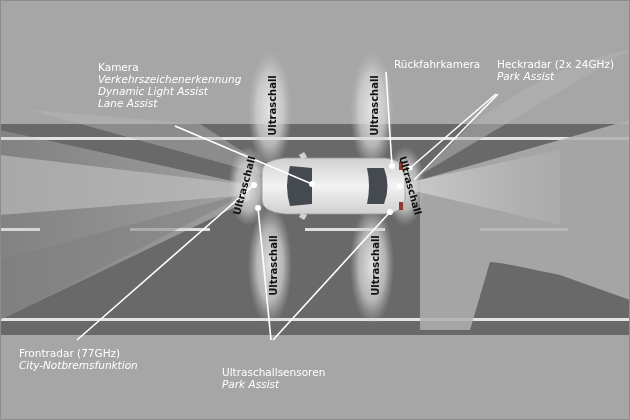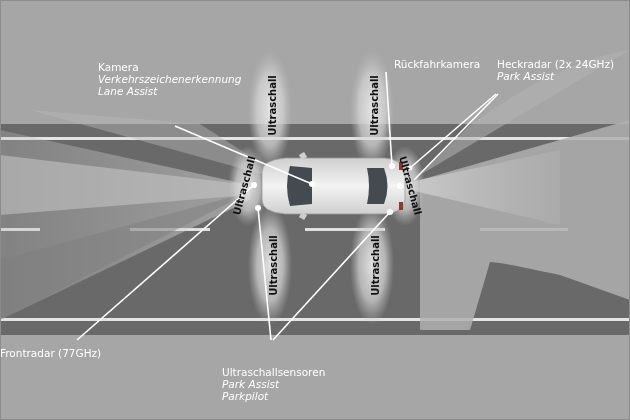--- a/index.html
+++ b/index.html
@@ -107,35 +107,36 @@
   <div class="us" style="left:242px; top:100px; transform: rotate(-90deg);">Ultraschall</div>
   <div class="us" style="left:344px; top:100px; transform: rotate(-90deg);">Ultraschall</div>
   <div class="us" style="left:243px; top:260px; transform: rotate(-90deg);">Ultraschall</div>
   <div class="us" style="left:345px; top:260px; transform: rotate(-90deg);">Ultraschall</div>
   <div class="us" style="left:214px; top:180px; transform: rotate(-75deg);">Ultraschall</div>
   <div class="us" style="left:380px; top:180px; transform: rotate(75deg);">Ultraschall</div>
 
   <div class="label" style="left:98px; top:61px;">
     <span class="title">Kamera</span>
     <span class="line">Verkehrszeichenerkennung</span>
+    <span class="line">Dynamic Light Assist</span>
     <span class="line">Lane Assist</span>
   </div>
 
   <div class="label" style="left:346px; top:58px;margin-left:48px;">
     <span class="title">Rückfahrkamera</span>
   </div>
 
   <div class="label" style="left:497px; top:58px;">
     <span class="title">Heckradar (2x 24GHz)</span>
     <span class="line">Park Assist</span>
   </div>
 
-  <div class="label" style="left:0; top:347px;">
+  <div class="label" style="left:19px; top:347px;">
     <span class="title">Frontradar (77GHz)</span>
+    <span class="line">City-Notbremsfunktion</span>
   </div>
 
   <div class="label" style="left:222px; top:366px;">
     <span class="title">Ultraschallsensoren</span>
     <span class="line">Park Assist</span>
-    <span class="line">Parkpilot</span>
   </div>
 
 </div>
 
 </body></html>

